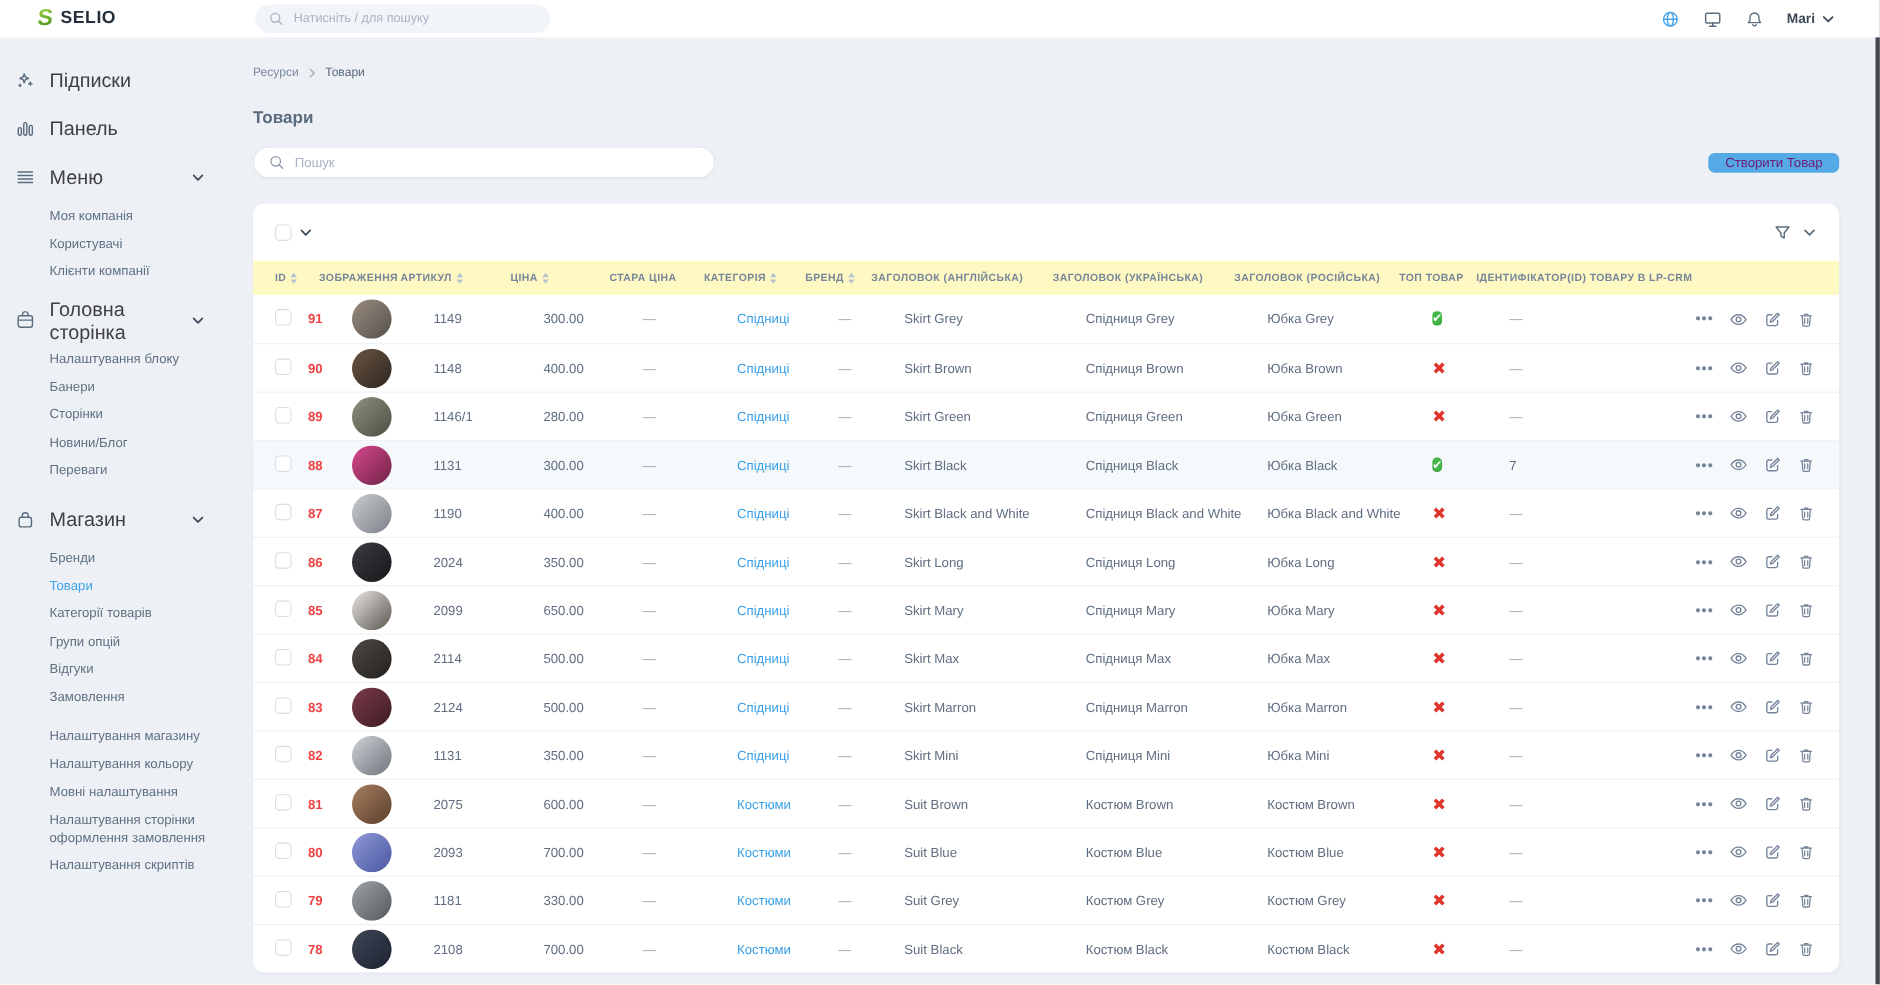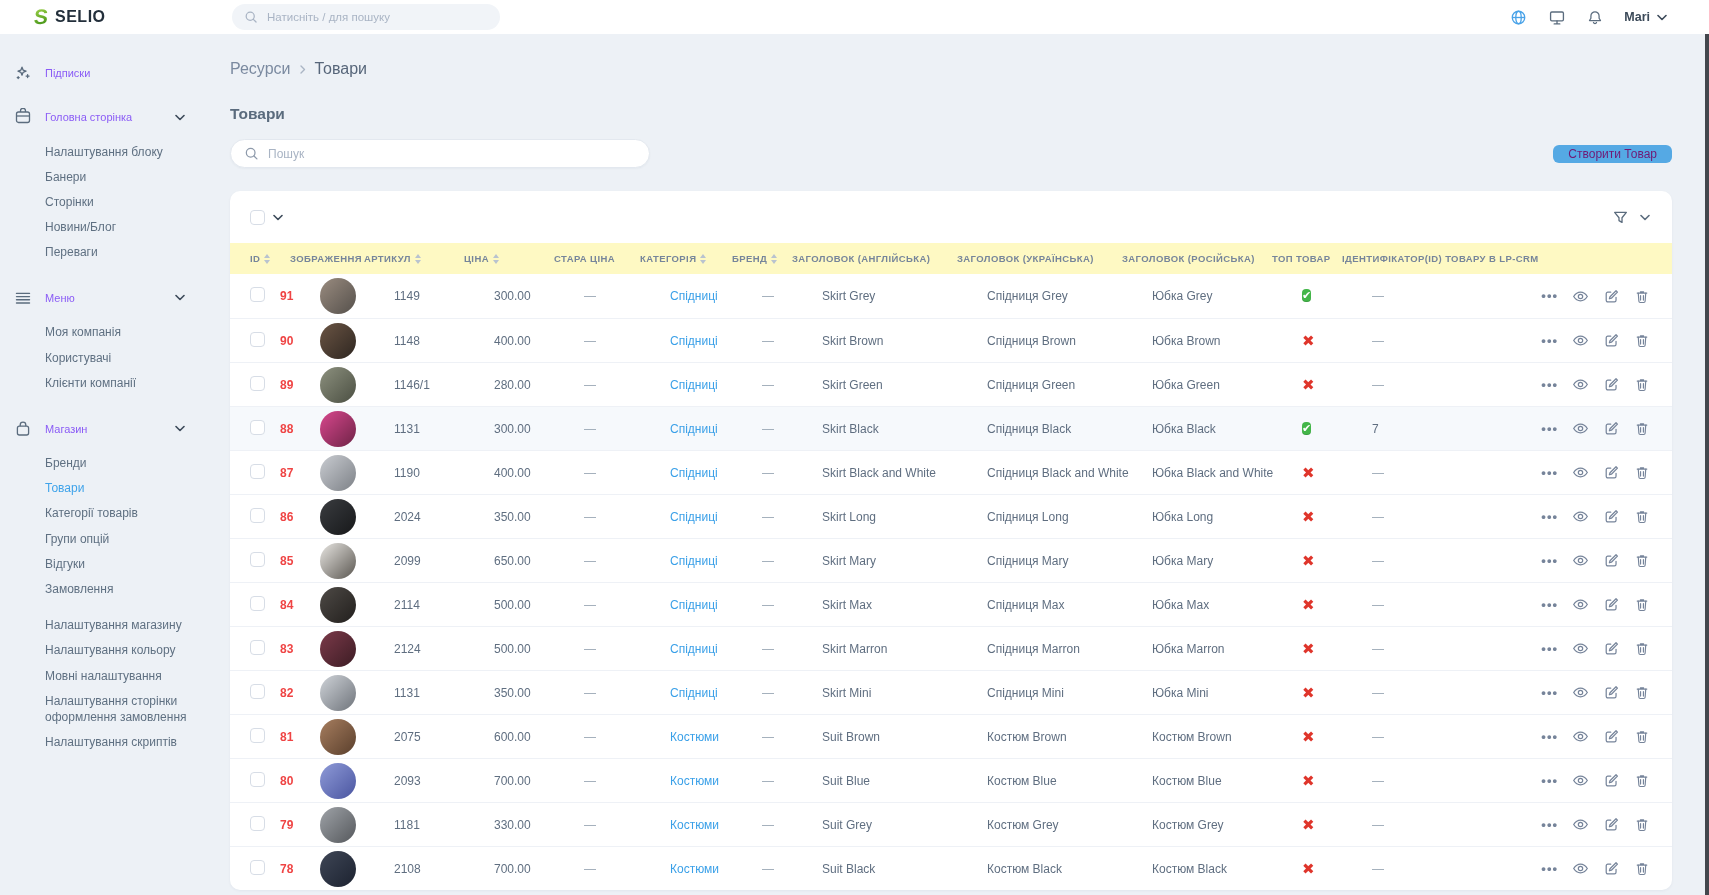--- a/index.html
+++ b/index.html
@@ -22,29 +22,29 @@
   .logo-text{font-size:16px;font-weight:800;color:#232f3b;letter-spacing:.5px}
   .top-search{width:268px;height:26px;border-radius:13px;background:#f1f4f8;display:flex;align-items:center;gap:9px;padding:0 12px;margin-left:21px;cursor:text}
   .top-search .ph{color:#a9b4c4;font-size:11.5px}
   .top-right{margin-left:auto;display:flex;align-items:center;gap:21px;padding-right:42px}
   .tico{color:var(--topbar-icon,#5b6c7e);cursor:pointer}
   .tico.globe{color:var(--globe,#4aa3e8)}
   .user{display:flex;align-items:center;gap:7px;cursor:pointer;font-size:12.5px;font-weight:700;color:#3c4a59}
   
   .shell{display:flex;height:861px}
   aside{width:211px;flex:0 0 211px;padding:17px 0 0 14px}
-  .side-head{height:44px;display:flex;align-items:center;gap:13px;font-size:11px;color:#8b5cf6;cursor:pointer;padding-right:26px}
+  .side-head{height:44px;display:flex;align-items:center;gap:13px;font-size:18px;color:#404040;cursor:pointer;padding-right:26px}
   .side-ico{color:#5b6c7e;width:18px;display:flex;justify-content:center}
   .side-chev{margin-left:auto;color:#3c4a59}
   .side-sub{list-style:none;margin:0 0 11px 31px;padding:0;width:142px}
   .side-sub li{padding:4.5px 0;font-size:12px;line-height:1.35;color:#5f7082;cursor:pointer}
   .side-sub li.active{color:var(--sidebar-active,#3fa3ea)}
   
   main{flex:1;padding:26px 0 0 19px}
-  .breadcrumb{display:flex;align-items:center;gap:9px;font-size:16px;color:#7b8aa0}
+  .breadcrumb{display:flex;align-items:center;gap:9px;font-size:11px;color:#7b8aa0}
   .bc-current{color:#57struct6a7e;color:#57667a}
   .page-title{font-size:15.5px;font-weight:600;color:#5a6b7d;margin:27px 0 0}
   .search-row{display:flex;align-items:center;margin-top:16px;width:1442px}
   .pill{width:420px;height:29px;background:#fff;border:1px solid #e3e8ef;border-radius:15px;display:flex;align-items:center;gap:9px;padding:0 13px;box-shadow:0 1px 2px rgba(25,45,80,.04);cursor:text}
   .pill .ph{color:#a9b4c4;font-size:12px}
   .create-btn{margin-left:auto;height:18px;padding:0 15px;border:none;border-radius:6px;background:var(--accent,#55a9e4);color:#701a75;font-size:12px;font-family:inherit;cursor:pointer}
   
   .card{width:1442px;margin-top:23px;background:#fff;border-radius:10px;box-shadow:0 1px 3px rgba(20,40,80,.05);overflow:hidden}
   .toolbar{height:52px;display:flex;align-items:center;padding:0 22px 0 20px}
   .cb{width:15px;height:15px;border:1.5px solid #d7dde6;border-radius:4px;background:#fff;display:inline-block;cursor:pointer}
@@ -128,20 +128,55 @@
               <path d="M8 3.2l1.1 2.9 2.9 1.1-2.9 1.1L8 11.2 6.9 8.3 4 7.2l2.9-1.1z"></path>
               <path d="M13.6 10.6v3M12.1 12.1h3M4.2 12.6v2M3.2 13.6h2" stroke-linecap="round"></path>
             </svg>
           </span>
       <span class="side-label">Підписки</span>
 
     </div>
 
   </div>
 
+  <div class="side-section">
+    <div class="side-head">
+      <span class="side-ico">
+            <svg width="18" height="18" viewBox="0 0 18 18" fill="none" stroke="currentColor" stroke-width="1.3">
+              <rect x="2.6" y="8" width="2.8" height="7" rx="1.4"></rect>
+              <rect x="7.6" y="3.5" width="2.8" height="11.5" rx="1.4"></rect>
+              <rect x="12.6" y="6" width="2.8" height="9" rx="1.4"></rect>
+            </svg>
+          </span>
+      <span class="side-label">Панель</span>
+
+    </div>
+
+  </div>
+
+  <div class="side-section">
+    <div class="side-head">
+      <span class="side-ico">
+            <svg width="18" height="18" viewBox="0 0 18 18" fill="none" stroke="currentColor" stroke-width="1.4" stroke-linecap="round">
+              <path d="M2.5 4.4h13M2.5 7.6h13M2.5 10.8h13M2.5 14h13"></path>
+            </svg>
+          </span>
+      <span class="side-label">Меню</span>
+      <span class="side-chev">
+        <svg width="10" height="7" viewBox="0 0 10 7" fill="none" stroke="currentColor" stroke-width="1.6" stroke-linecap="round" stroke-linejoin="round">
+              <path d="M1 1.5l4 4 4-4"></path>
+            </svg>
+      </span>
+    </div>
+    <ul class="side-sub">
+          <li>Моя компанія</li>
+          <li>Користувачі</li>
+          <li>Клієнти компанії</li>
+        </ul>
+  </div>
 
   <div class="side-section">
     <div class="side-head">
       <span class="side-ico">
             <svg width="18" height="18" viewBox="0 0 18 18" fill="none" stroke="currentColor" stroke-width="1.3" stroke-linejoin="round">
               <rect x="2.5" y="4" width="13" height="10.5" rx="2"></rect>
               <path d="M2.5 8h13"></path>
               <path d="M6.5 4V2.8a2.5 2.5 0 0 1 5 0V4"></path>
             </svg>
           </span>
@@ -151,41 +186,20 @@
               <path d="M1 1.5l4 4 4-4"></path>
             </svg>
       </span>
     </div>
     <ul class="side-sub">
           <li>Налаштування блоку</li>
           <li>Банери</li>
           <li>Сторінки</li>
           <li>Новини/Блог</li>
           <li>Переваги</li>
-        </ul>
-  </div>
-
-  <div class="side-section">
-    <div class="side-head">
-      <span class="side-ico">
-            <svg width="18" height="18" viewBox="0 0 18 18" fill="none" stroke="currentColor" stroke-width="1.4" stroke-linecap="round">
-              <path d="M2.5 4.4h13M2.5 7.6h13M2.5 10.8h13M2.5 14h13"></path>
-            </svg>
-          </span>
-      <span class="side-label">Меню</span>
-      <span class="side-chev">
-        <svg width="10" height="7" viewBox="0 0 10 7" fill="none" stroke="currentColor" stroke-width="1.6" stroke-linecap="round" stroke-linejoin="round">
-              <path d="M1 1.5l4 4 4-4"></path>
-            </svg>
-      </span>
-    </div>
-    <ul class="side-sub">
-          <li>Моя компанія</li>
-          <li>Користувачі</li>
-          <li>Клієнти компанії</li>
         </ul>
   </div>
 
   <div class="side-section">
     <div class="side-head">
       <span class="side-ico">
             <svg width="18" height="18" viewBox="0 0 18 18" fill="none" stroke="currentColor" stroke-width="1.3" stroke-linejoin="round">
               <path d="M6.2 6.2V5a2.8 2.8 0 0 1 5.6 0v1.2"></path>
               <rect x="3.4" y="6.2" width="11.2" height="8.8" rx="2"></rect>
             </svg>

